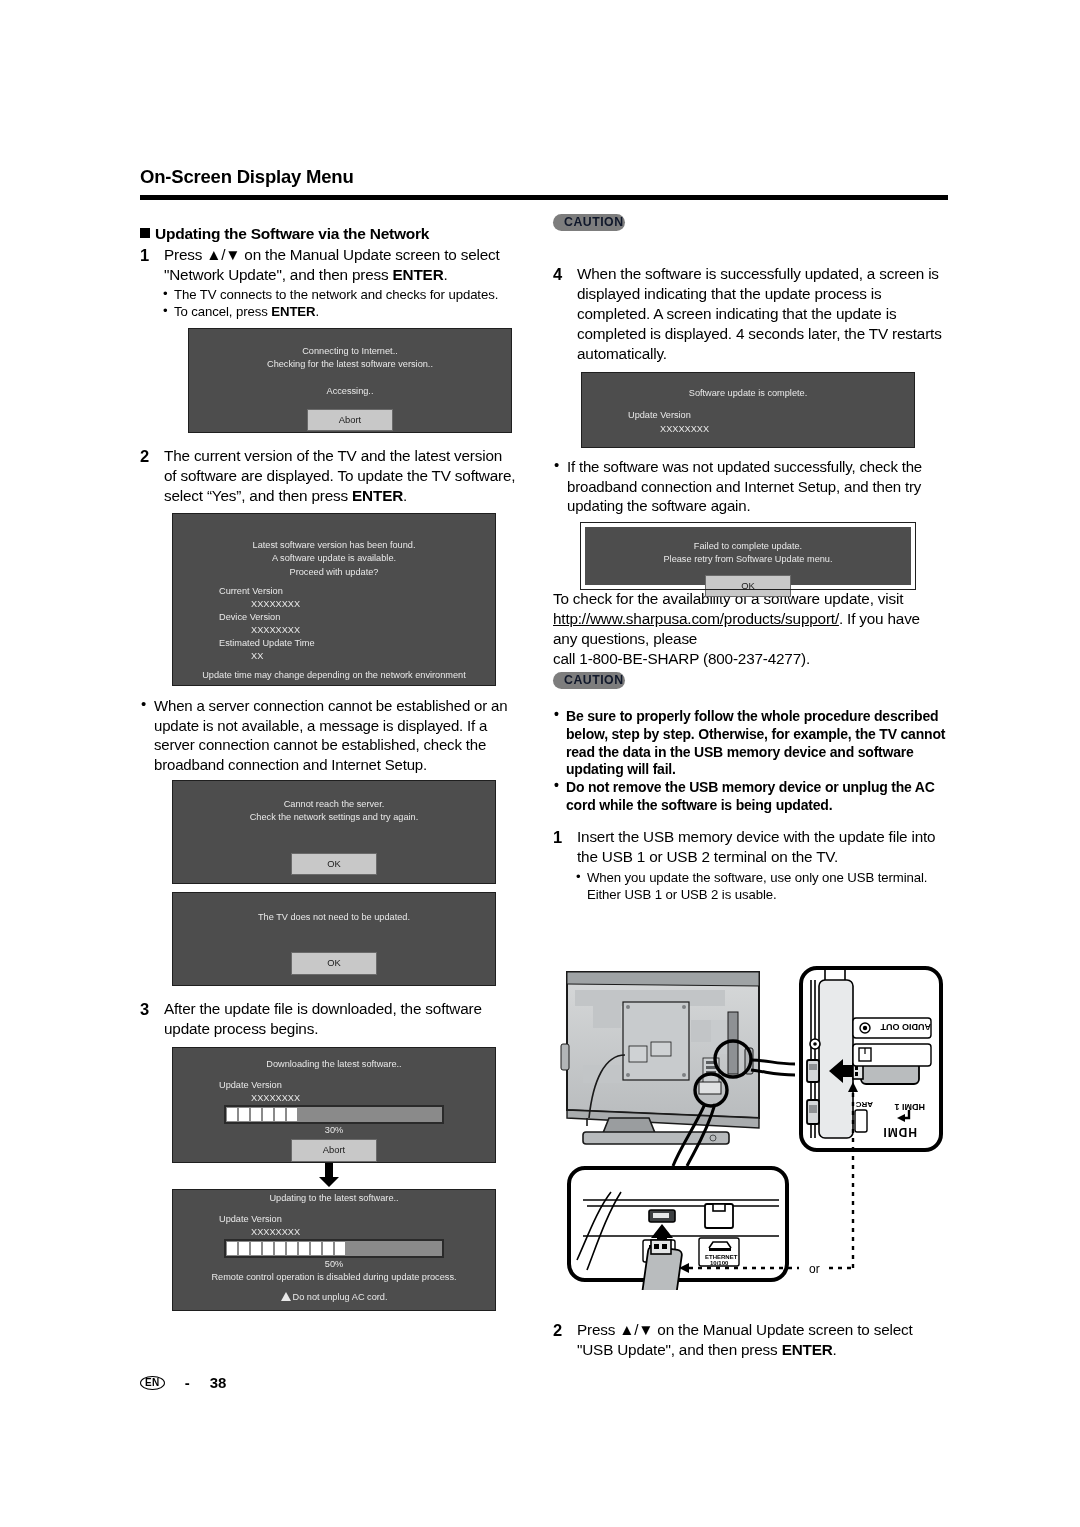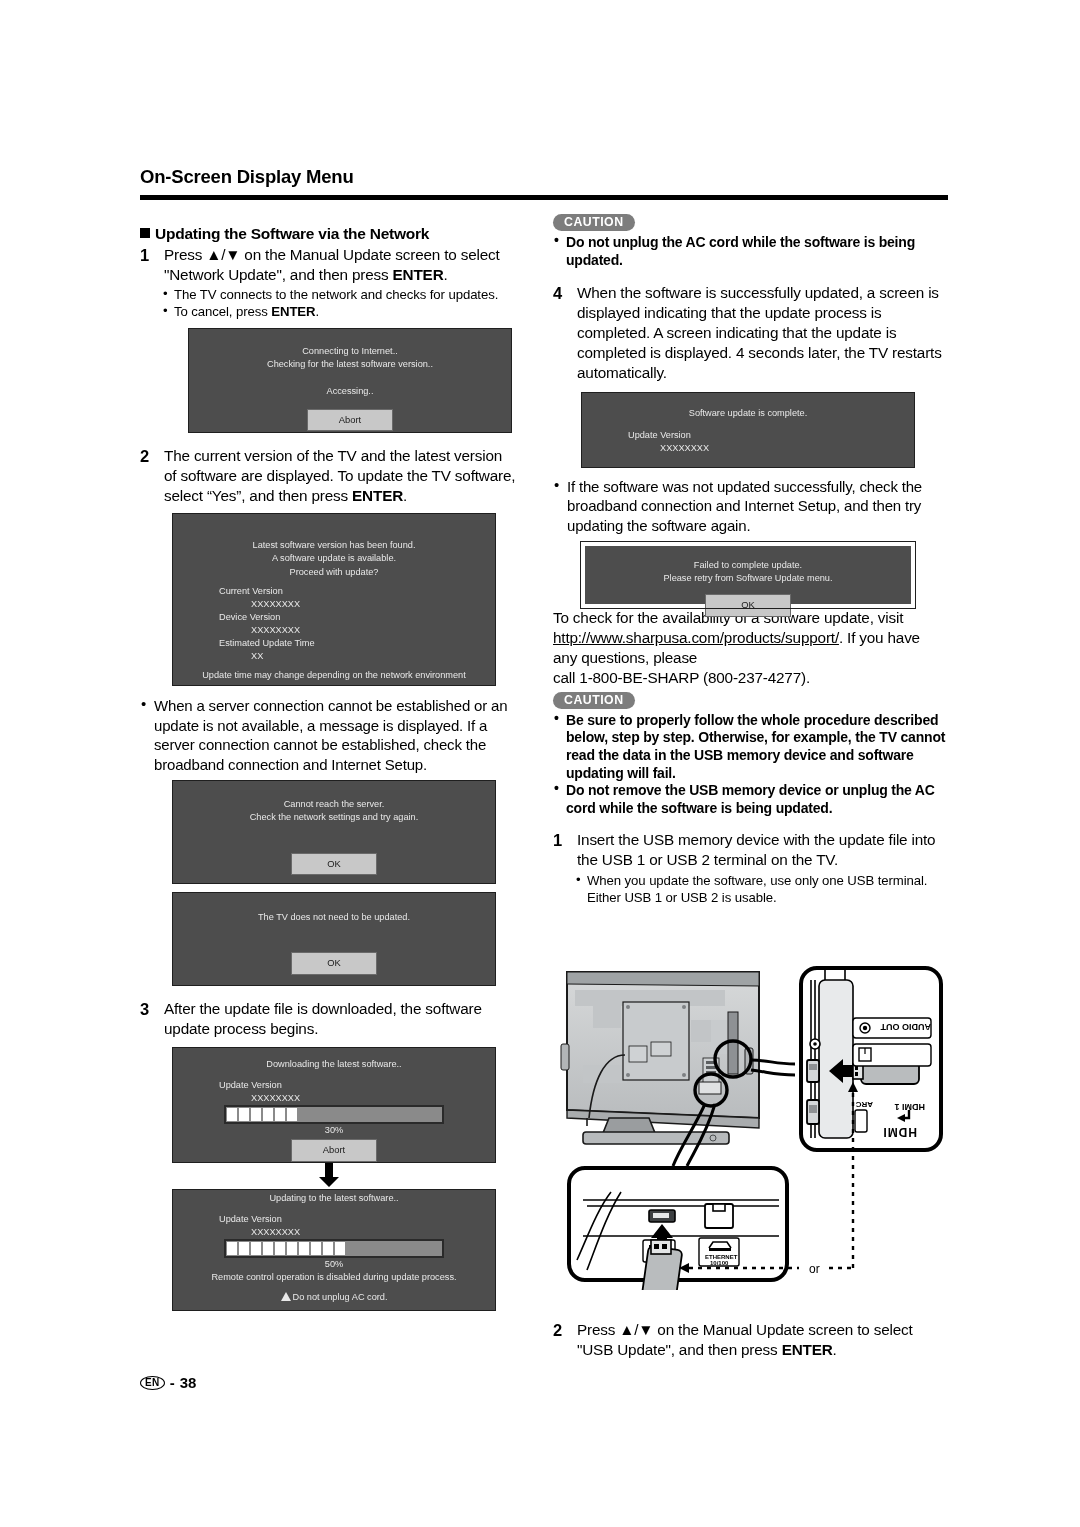--- a/index.html
+++ b/index.html
@@ -123,27 +123,27 @@
   }
   .bullets-big li:before {
     content: "\2022";
     position: absolute;
     left: 1px; top: -2px;
   }
 
   .caution-tag {
     display: inline-block;
     background: #7d7d7d;
-    color: #ffffff;
+    color: #0f172a;
     font-size: 12.3px;
     font-weight: bold;
     letter-spacing: 0.5px;
-    padding: 1px 11px 2px 11px;
+    padding: 1px 1px 2px 11px;
     border-radius: 9px;
-    margin: 0 0 3px 0;
+    margin: 0 0 19px 0;
   }
   .caution-list {
     margin: 0;
     padding: 0;
     list-style: none;
     font-size: 14.0px;
     font-weight: bold;
     line-height: 1.26;
     letter-spacing: -0.2px;
   }
@@ -248,21 +248,21 @@
 
   
   .footer {
     position: absolute;
     left: 140px;
     top: 1374px;
     font-size: 15px;
     font-weight: bold;
     display: flex;
     align-items: center;
-    gap: 5px;
+    gap: 20px;
   }
   .en-badge {
     display: inline-block;
     border: 1.6px solid #000;
     border-radius: 50%;
     font-size: 10px;
     font-weight: bold;
     padding: 1px 4px 1px 4px;
     line-height: 1;
     letter-spacing: 0.4px;
@@ -394,23 +394,20 @@
       <div class="c" style="margin-top:7px;">
         <span class="warn-tri"></span><span>Do not unplug AC cord.</span>
       </div>
     </div>
 
   </div>
 
   <div class="col-right">
 
     <div class="caution-tag">CAUTION</div>
-    <ul class="caution-list">
-      <li>Do not unplug the AC cord while the software is being updated.</li>
-    </ul>
 
     
     <div class="step" style="margin-top:14px;">
       <span class="num">4</span><span>When the software is successfully updated, a screen is displayed indicating that the update process is completed. A screen indicating that the update is completed is displayed. 4 seconds later, the TV restarts automatically.</span>
     </div>
 
     
     <div class="osd" style="width:334px;height:76px;margin:9px 0 0 28px;padding-top:14px;">
       <div class="c">Software update is complete.</div>
       <div class="lbl" style="margin-top:9px;">Update Version</div>

